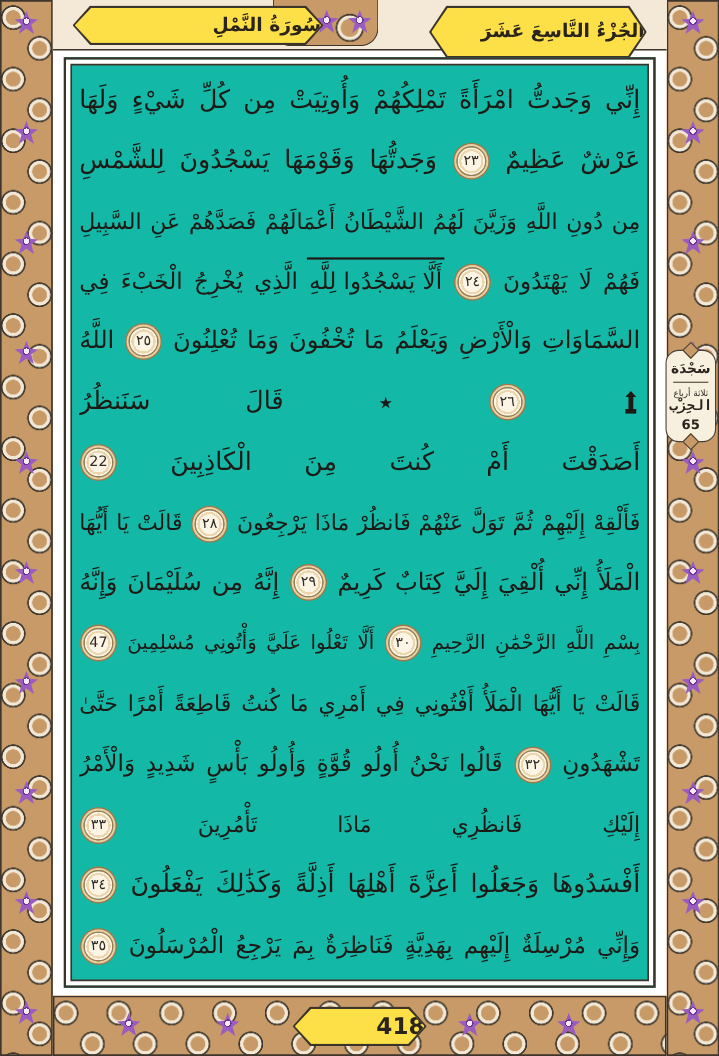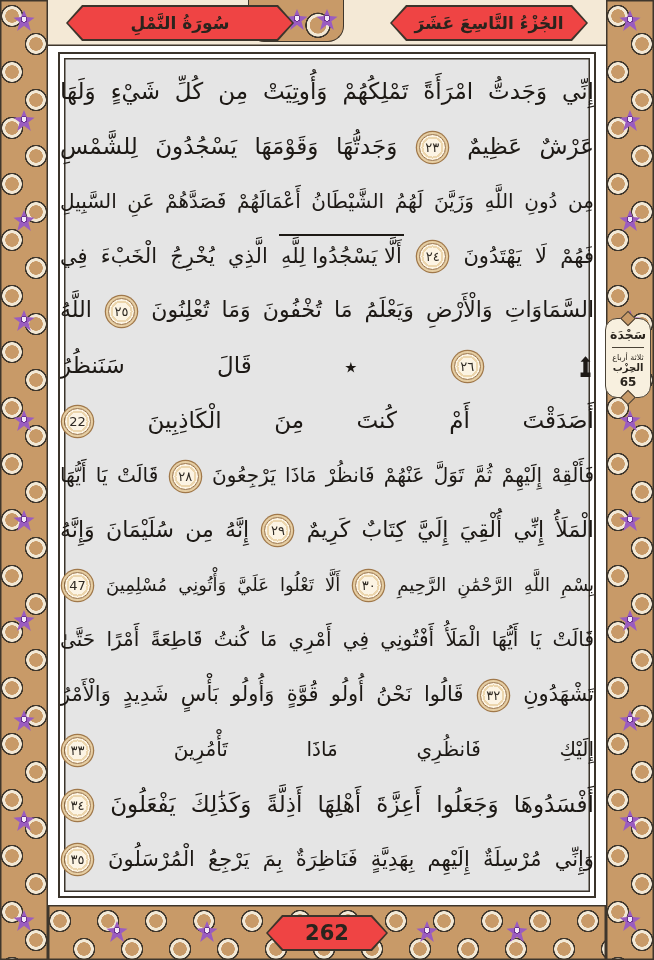--- a/index.html
+++ b/index.html
@@ -30,50 +30,50 @@
     border:1.5px solid #3e362c; border-top:none; border-radius:0 0 16px 16px; }
 
   .flower { position:absolute; width:22px; height:22px;
     background: radial-gradient(circle at 50% 42%, #f4e9f7 0 2.5px, #6b3390 2.5px 3.5px, #9a5cc0 3.5px 100%);
     clip-path: polygon(50% 0%,63% 32%,98% 35%,70% 56%,81% 95%,50% 72%,19% 95%,30% 56%,2% 35%,37% 32%);
     filter: drop-shadow(0 0 0.6px #2e1440); }
 
   
   .cartouche { position:absolute; background:#3b342b;
     clip-path: polygon(16px 0, calc(100% - 16px) 0, 100% 50%, calc(100% - 16px) 100%, 16px 100%, 0 50%); }
-  .cart-in { position:absolute; inset:2px; background:#ef4444;
+  .cart-in { position:absolute; inset:2px; background:#fde047;
     clip-path: polygon(15px 0, calc(100% - 15px) 0, 100% 50%, calc(100% - 15px) 100%, 15px 100%, 0 50%);
-    display:flex; align-items:center; justify-content:center; }
+    display:flex; align-items:center; justify-content:flex-start; }
   .cart-in .cart-text { font-size:17px; font-weight:bold; color:#2a241d; white-space:nowrap; }
 
   .surah-cart { left:66px;  top:5px; width:228px; height:36px; }
-  .juz-cart   { right:66px; top:5px; width:198px; height:36px; }
+  .juz-cart   { right:66px; top:5px; width:198px; height:48px; }
   .pagenum-cart { left:50%; transform:translateX(-50%); bottom:9px; width:122px; height:36px; z-index:3; }
   .pagenum-cart .cart-text { font-size:21px; }
 
   
   .margin-marker { position:absolute; right:3px; top:318px; width:46px; z-index:2;
     background:#f8f0df; border:1.5px solid #4a4236; border-radius:12px;
     padding:8px 2px; text-align:center; color:#2a241d; }
   .margin-marker::before, .margin-marker::after { content:""; position:absolute; left:50%;
     width:9px; height:9px; background:#c89a68; border:1.5px solid #4a4236;
     transform:translateX(-50%) rotate(45deg); }
   .margin-marker::before { top:-6px; }
   .margin-marker::after  { bottom:-6px; }
   .mm-sajdah { font-size:12.5px; font-weight:bold; }
   .mm-rule { border:none; border-top:1px solid #4a4236; margin:5px 4px; }
   .mm-fraction { font-size:8px; }
-  .mm-hizb { font-size:10px; font-weight:bold; }
+  .mm-hizb { font-size:13px; font-weight:bold;font-family:Liberation Mono, monospace; }
   .mm-num { font-size:12px; font-weight:bold; margin-top:2px; }
 
   
   .panel { position:absolute; left:58px; right:58px; top:52px; bottom:62px;
-    background:#e5e5e5; border:2.5px solid #3b342b;
+    background:#14b8a6; border:2.5px solid #3b342b;
     box-shadow: inset 0 0 0 4px #ffffff, inset 0 0 0 5.5px #3b342b;
-    padding:10px 0; display:flex; flex-direction:column; justify-content:space-between; }
+    padding:10px 12px; display:flex; flex-direction:column; justify-content:space-between; }
 
   .line { direction:rtl; height:54px; line-height:54px; white-space:nowrap; overflow:hidden;
     text-align:justify; text-align-last:justify; color:#1d1915; font-size:22px; }
 
   .ayah { display:inline-flex; align-items:center; justify-content:center;
     width:27px; height:27px; border-radius:50%; vertical-align:middle;
     background: radial-gradient(circle, #fcf4e4 0 9px, #ecd6ae 9px 11px, #fcf4e4 11px 13px);
     border:1px solid #a0784a;
     box-shadow: 0 0 0 2px #e7cfa4, 0 0 0 3.25px #a0784a; margin:0 4px; }
   .ayah .num { font-size:13px; line-height:1; color:#2f2a24; font-weight:normal; }
@@ -189,17 +189,17 @@
       <div class="line" style="font-size: 23px;"><span>أَفْسَدُوهَا وَجَعَلُوا أَعِزَّةَ أَهْلِهَا أَذِلَّةً وَكَذَٰلِكَ يَفْعَلُونَ</span> <span class="ayah">
           <span class="num">٣٤</span>
         </span> </div>
       <div class="line" style="font-size: 21px;"><span>وَإِنِّي مُرْسِلَةٌ إِلَيْهِم بِهَدِيَّةٍ فَنَاظِرَةٌ بِمَ يَرْجِعُ الْمُرْسَلُونَ</span> <span class="ayah">
           <span class="num">٣٥</span>
         </span> </div>
     </div>
 
   <div class="cartouche pagenum-cart">
     <div class="cart-in">
-      <span class="cart-text">262</span>
+      <span class="cart-text">418</span>
     </div>
   </div>
 
 </div>
 
 </body></html>

